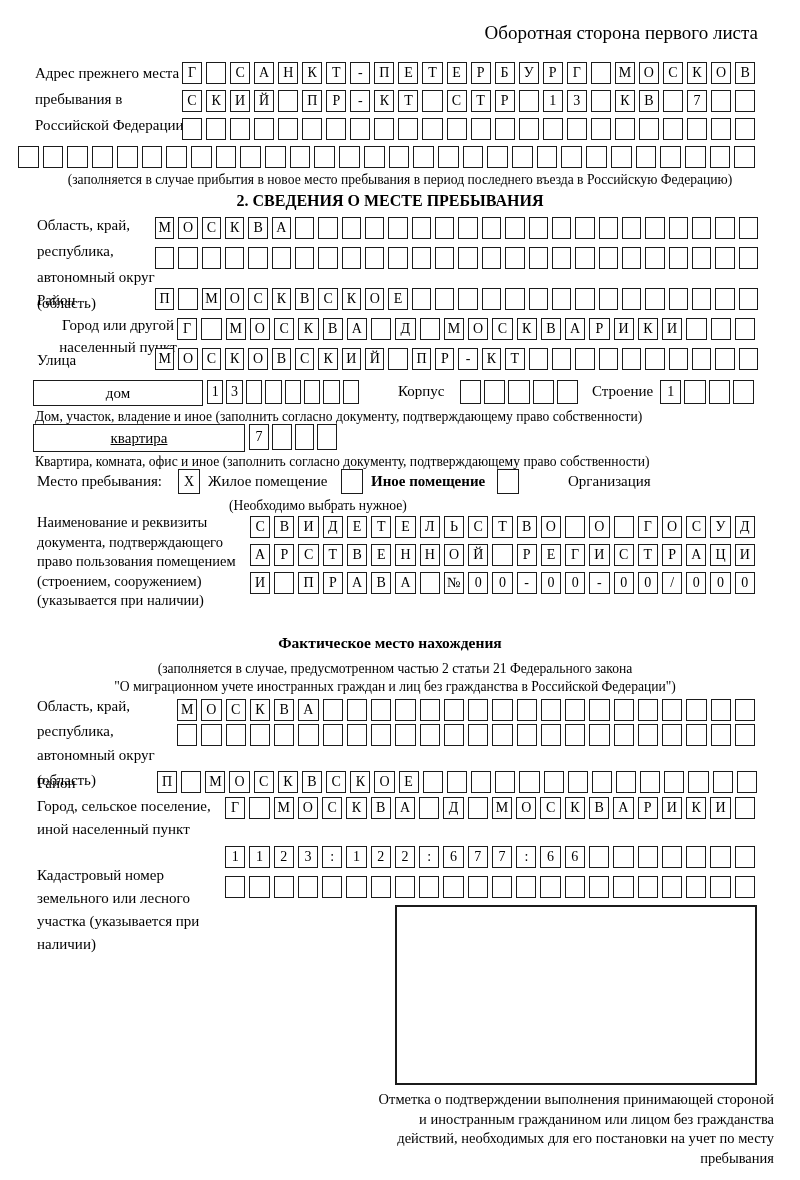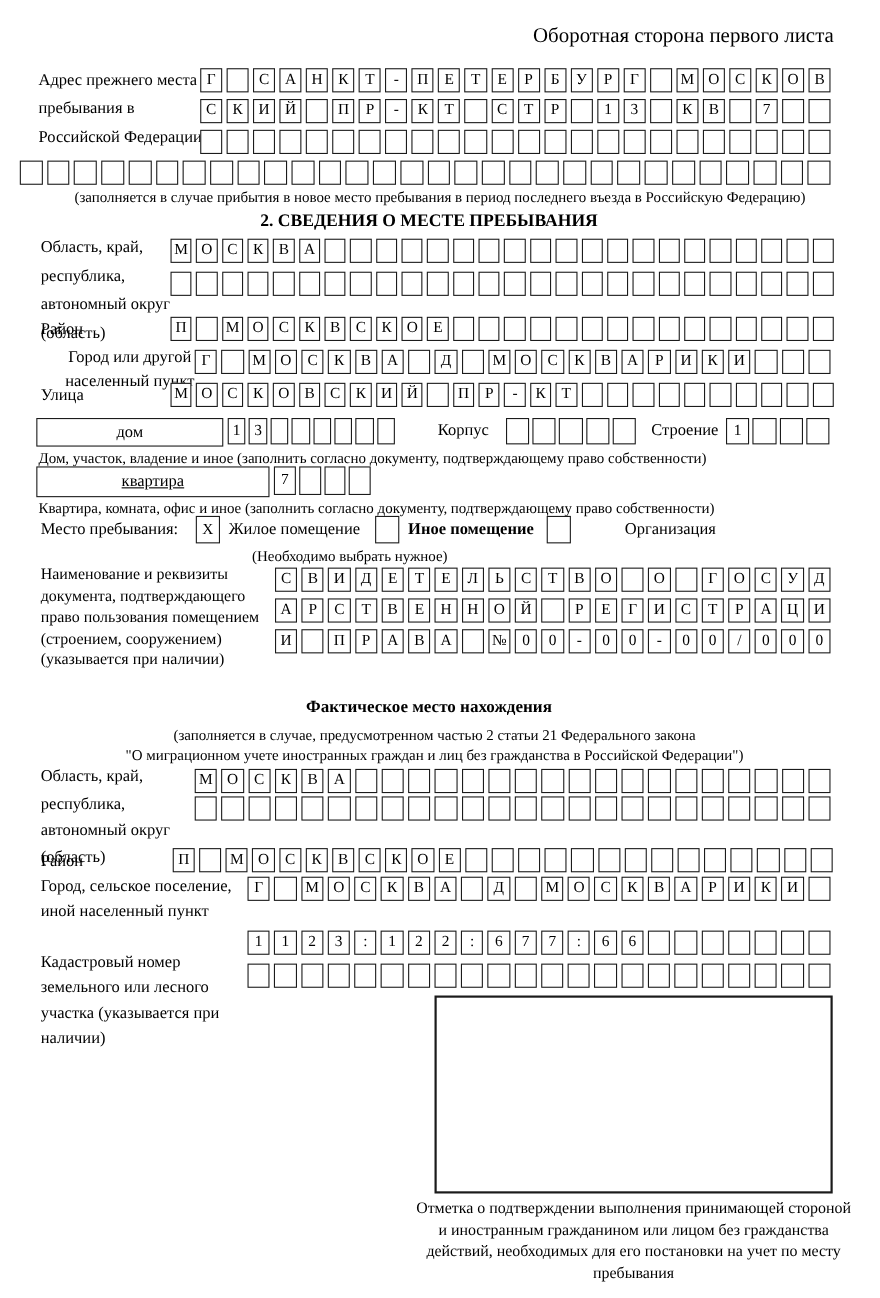--- a/index.html
+++ b/index.html
@@ -566,15 +566,15 @@
       <div class="cell"></div>
       <div class="cell"></div>
       <div class="cell"></div>
       <div class="cell"></div>
       <div class="cell"></div>
       <div class="cell"></div>
       <div class="cell"></div>
     </div>
 
   <div class="stampbox" style="left:395px;top:905px;width:358px;height:176px;"></div>
-  <div class="abs center" style="left:378px;top:1090px;width:396px;font-size:14.5px;line-height:19.5px;">Отметка о подтверждении выполнения принимающей стороной и иностранным гражданином или лицом без гражданства действий, необходимых для его постановки на учет по месту пребывания</div>
+  <div class="abs center" style="left:378px;top:1090px;width:396px;font-size:14.5px;line-height:19.5px;text-align:right;">Отметка о подтверждении выполнения принимающей стороной и иностранным гражданином или лицом без гражданства действий, необходимых для его постановки на учет по месту пребывания</div>
 
 </div>
 
 </body></html>

